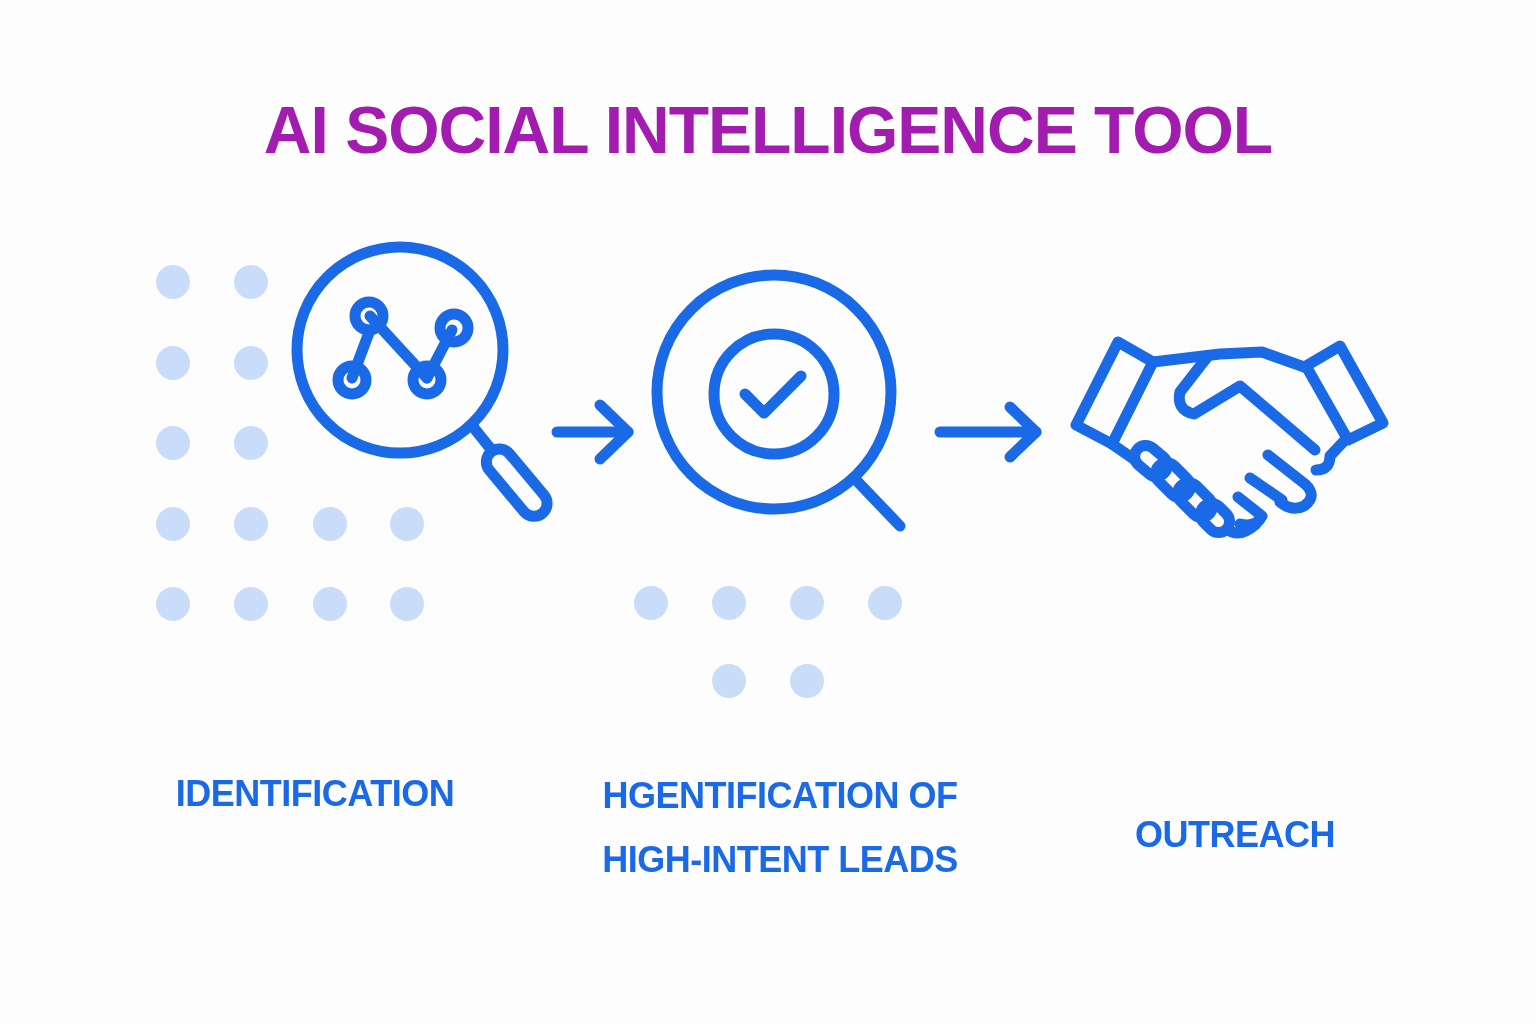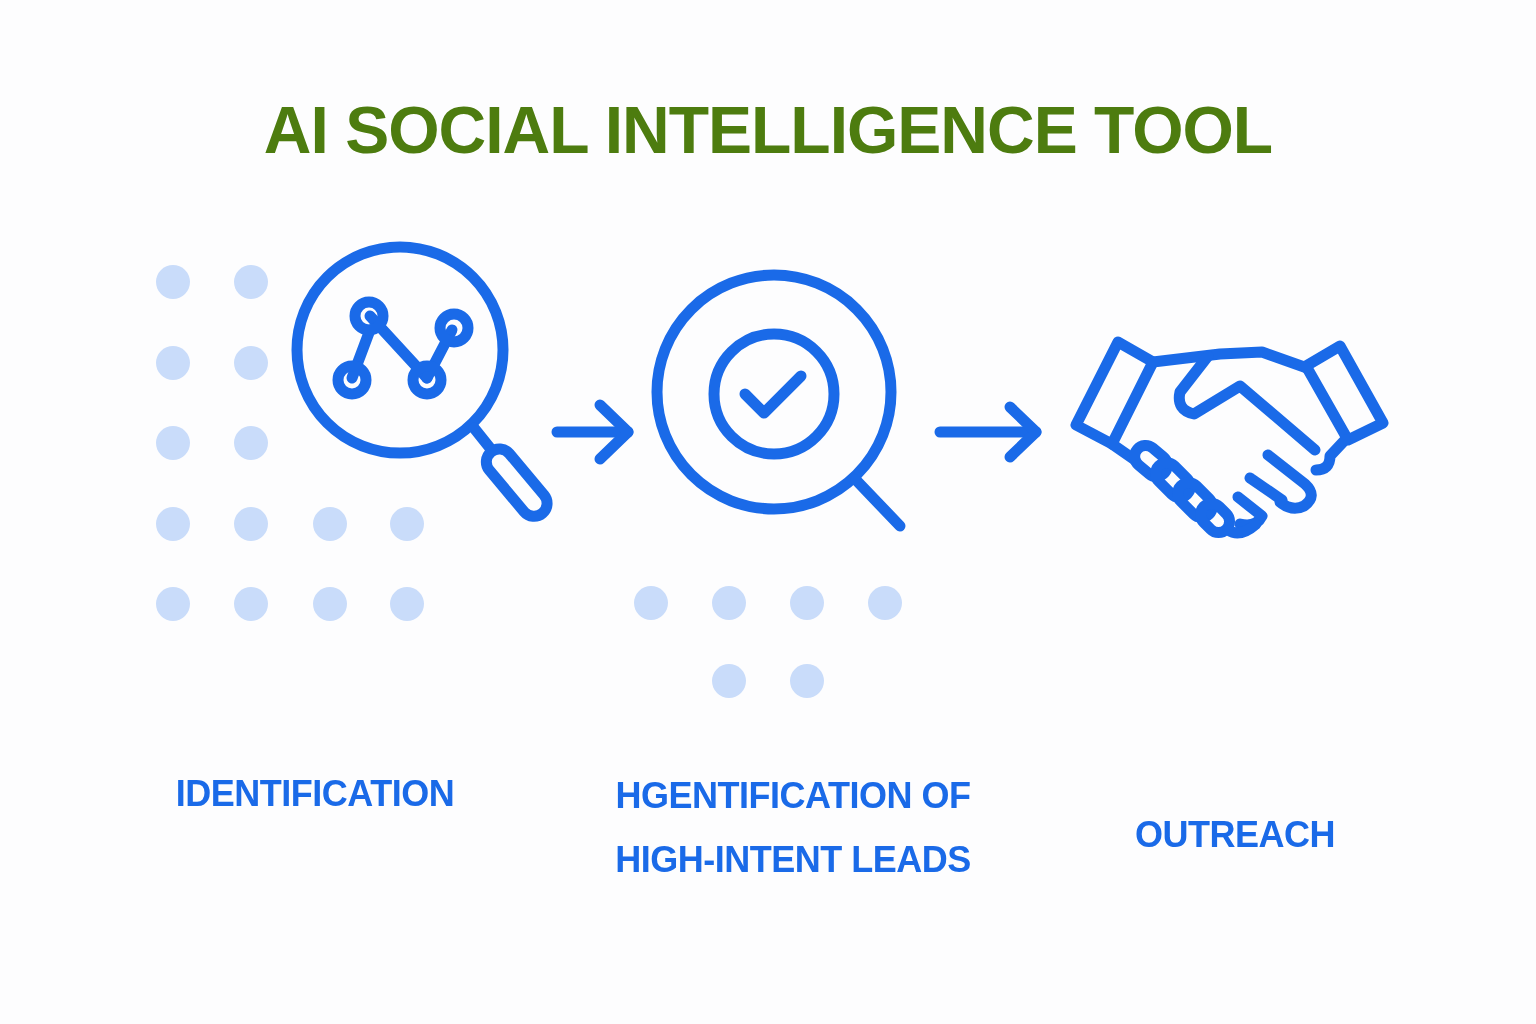--- a/index.html
+++ b/index.html
@@ -1,21 +1,21 @@
 <!DOCTYPE html>
 <html><head>
   <meta charset="utf-8">
   <style>
     html, body { margin: 0; padding: 0; }
     body { width: 1536px; height: 1024px; background: #fdfdfe; position: relative; overflow: hidden; font-family: "Liberation Sans", sans-serif; }
-    .title { position: absolute; left: 0; width: 1536px; top: 92px; text-align: center; font-family: "Liberation Sans", sans-serif; font-weight: 700; font-size: 66px; letter-spacing: -1px; color: #4d7c0f; margin: 0; line-height: 76px; }
+    .title { position: absolute; left: 0; width: 1536px; top: 92px; text-align: center; font-family: "Liberation Sans", sans-serif; font-weight: 700; font-size: 66px; letter-spacing: -1px; color: #a21caf; margin: 0; line-height: 76px; }
     svg.art { position: absolute; left: 0; top: 0; }
     .label { position: absolute; font-family: "Liberation Sans", sans-serif; font-weight: 700; color: #1a6ae8; text-align: center; font-size: 36px; line-height: 64px; letter-spacing: -0.5px; }
     #lbl1 { left: 100px; width: 430px; top: 762px; }
-    #lbl2 { left: 573px; width: 440px; top: 764px; }
+    #lbl2 { left: 560px; width: 440px; top: 764px; }
     #lbl3 { left: 1075px; width: 320px; top: 803px; }
   </style>
 </head>
 <body>
 
 <h1 class="title">AI SOCIAL INTELLIGENCE TOOL</h1>
 
 <svg class="art" width="1536" height="1024" viewBox="0 0 1536 1024">
 
   <g fill="#c9dcfa">

